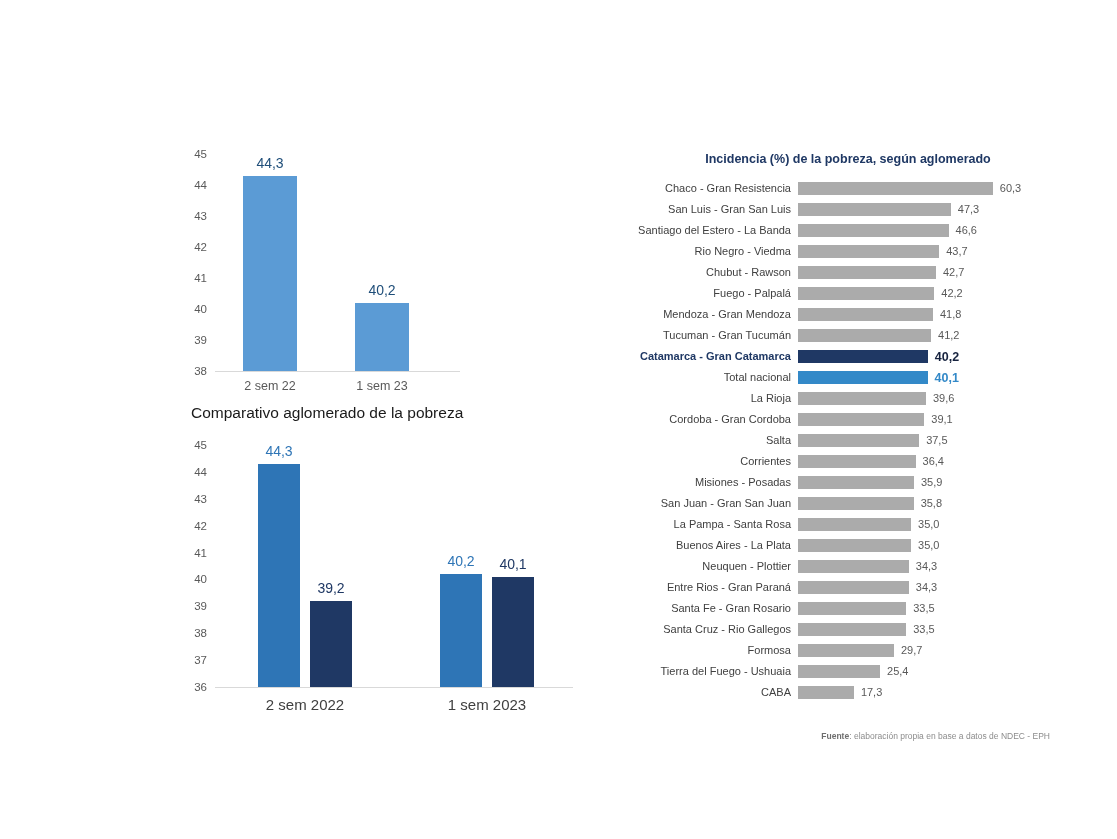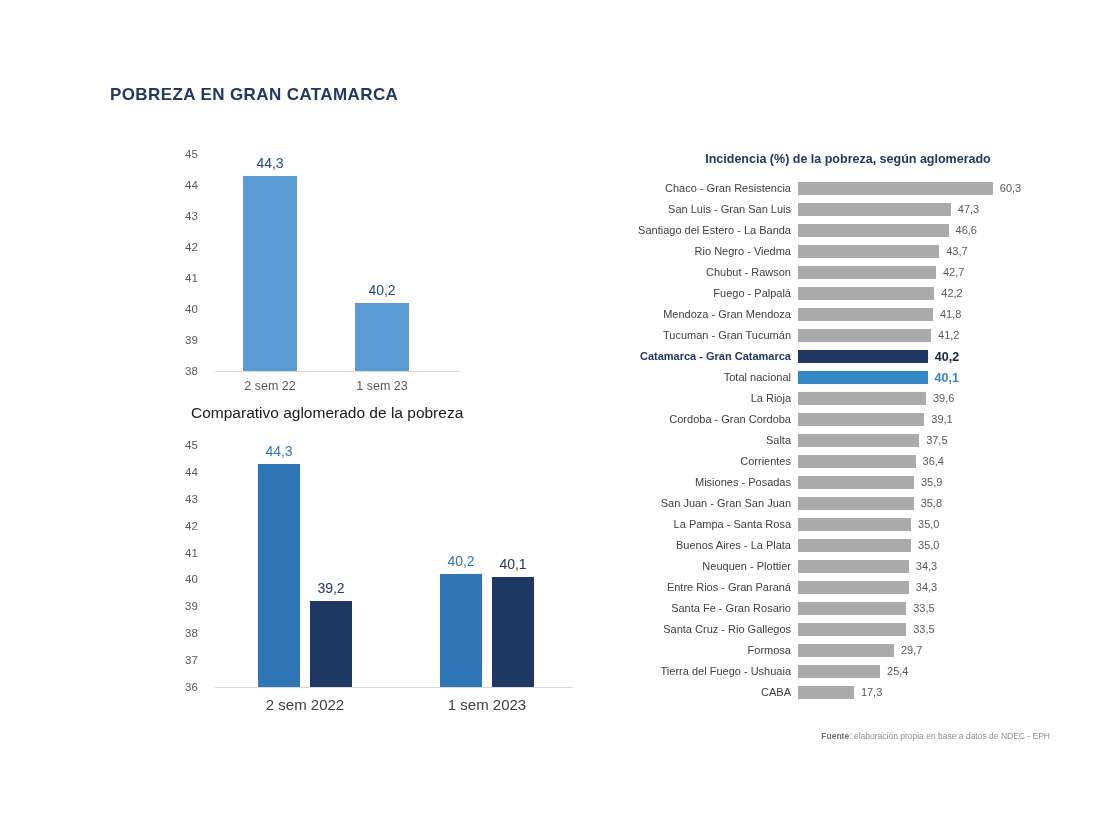--- a/index.html
+++ b/index.html
@@ -7,21 +7,21 @@
     position:relative; width:1117px; height:839px; background:#ffffff;
     font-family:"Liberation Sans", sans-serif; overflow:hidden;
   }
   .page-title {
     position:absolute; left:110px; top:85px;
     font-size:17px; font-weight:bold; letter-spacing:.4px; color:#1F3864;
   }
   
   .vchart { position:absolute; }
   .vchart .tick {
-    position:absolute; left:0; width:22px; 
+    position:absolute; left:0; width:22px; text-align:right;
     font-size:11.5px; color:#595959; transform:translateY(-50%);
   }
   .vchart .axis-line { position:absolute; height:1px; background:#D9D9D9; }
   .vchart .vbar { position:absolute; }
   .vchart .bar-label {
     position:absolute; transform:translateX(-50%);
     font-weight:normal; font-size:14px; white-space:nowrap;
   }
   .vchart .cat-label {
     position:absolute; transform:translateX(-50%);
@@ -58,21 +58,20 @@
     position:absolute; left:628px; top:731px; width:422px; text-align:right;
     font-size:8.5px; color:#8C8C8C;
   }
   .footer b { color:#6E6E6E;margin-left:16px; }
 </style>
 </head>
 <body>
 
 <div class="canvas">
 
-  <div class="page-title">POBREZA EN GRAN CATAMARCA</div>
 
   <div class="vchart" id="chartA" style="left:185px; top:145px; width:300px; height:260px;">
       <div class="tick" style="top: 9px;">45</div>
       <div class="tick" style="top: 40px;">44</div>
       <div class="tick" style="top: 71px;">43</div>
       <div class="tick" style="top: 102px;">42</div>
       <div class="tick" style="top: 133px;">41</div>
       <div class="tick" style="top: 164px;">40</div>
       <div class="tick" style="top: 195px;">39</div>
       <div class="tick" style="top: 226px;">38</div>

